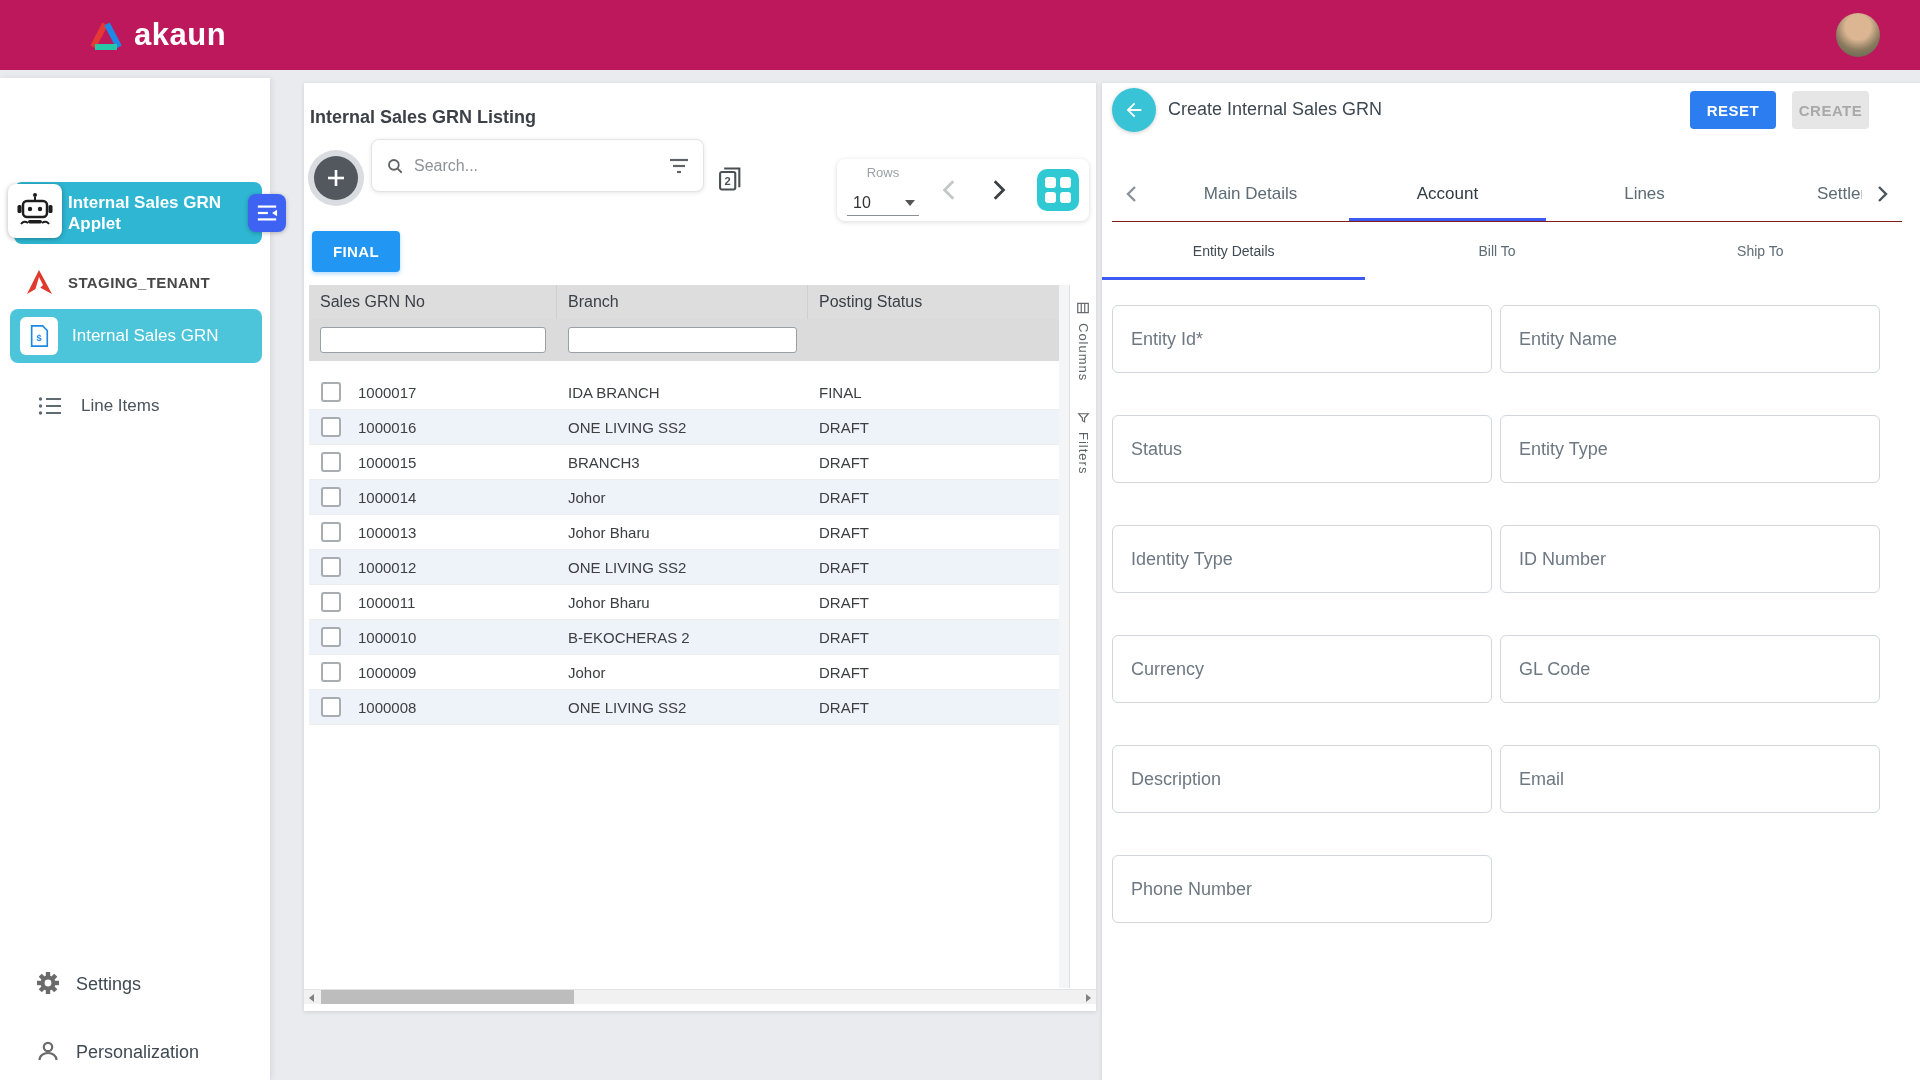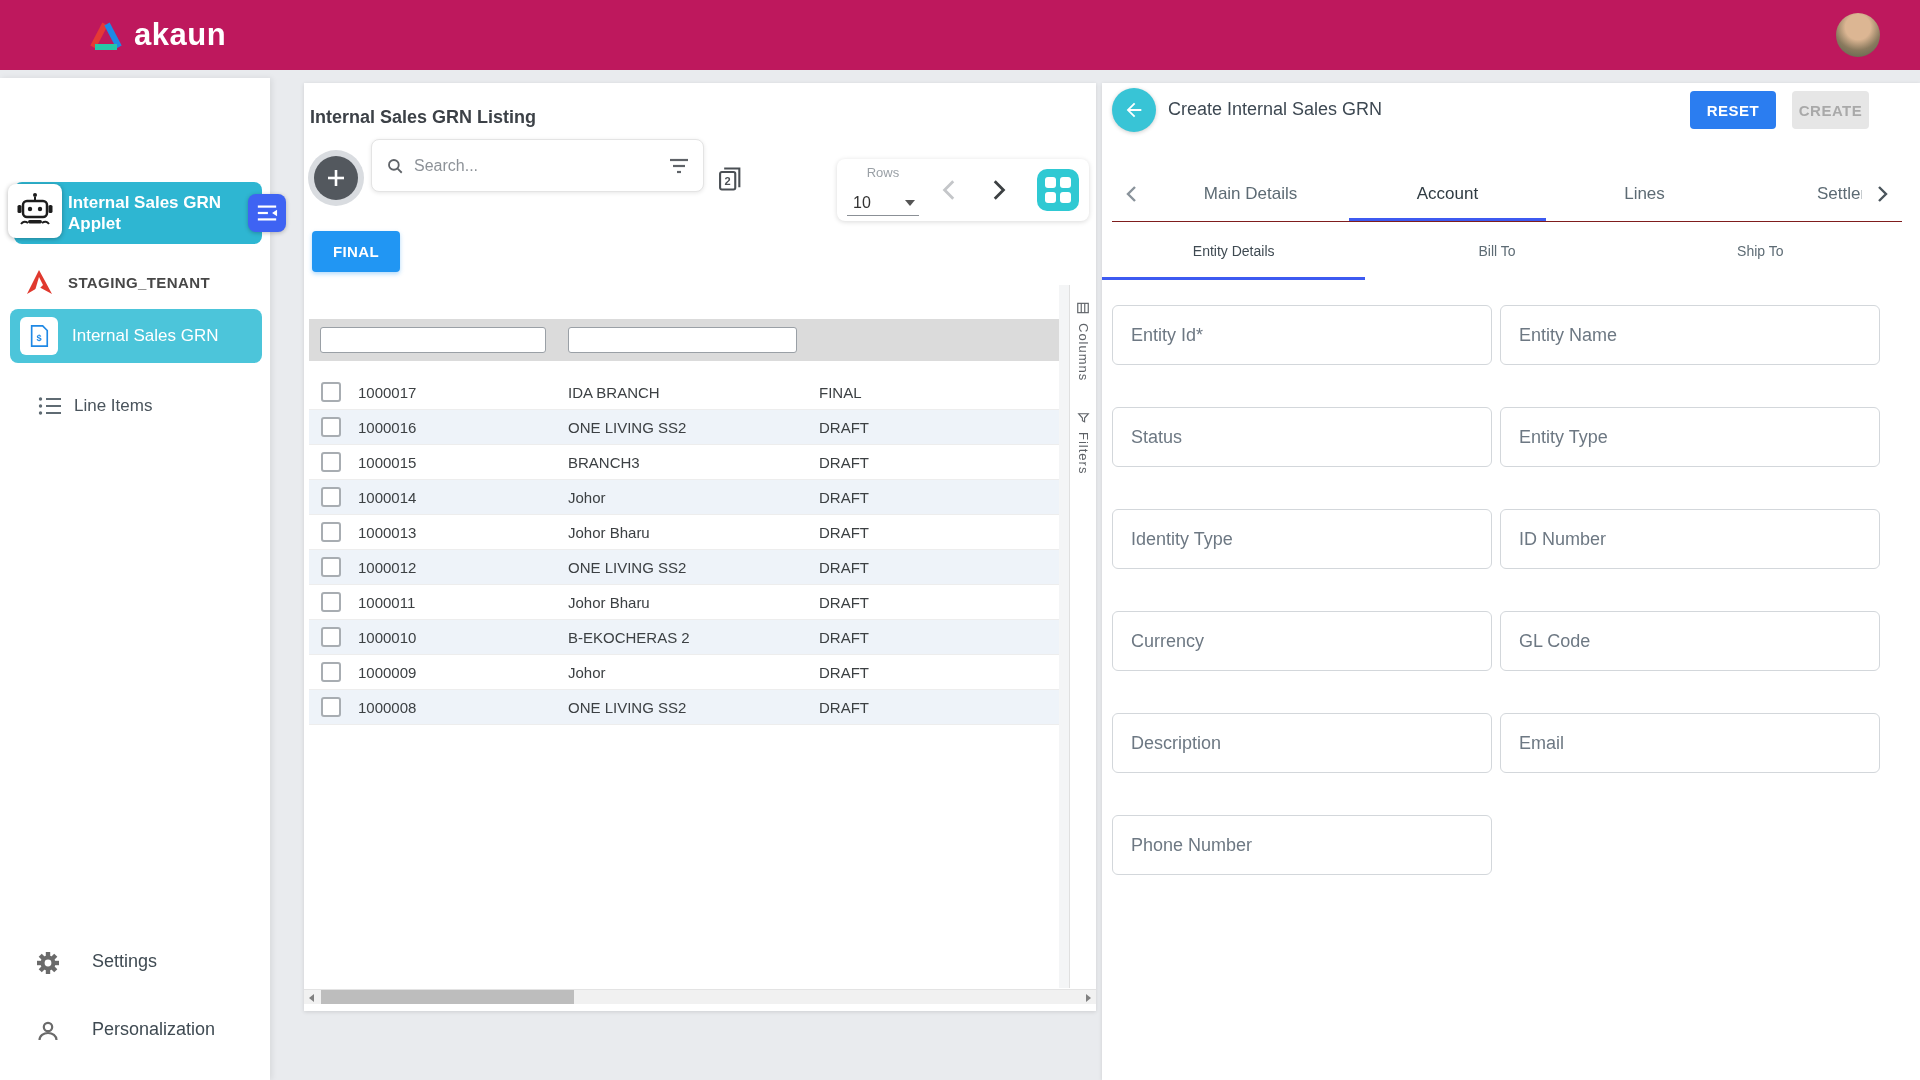--- a/index.html
+++ b/index.html
@@ -16,23 +16,23 @@
 .sidebar{position:absolute;top:78px;left:0;width:270px;bottom:0;background:#fff;box-shadow:2px 0 6px rgba(0,0,0,.08);z-index:10}
 .applet-pill{position:absolute;left:14px;top:104px;width:248px;height:62px;background:#2eb6d2;border-radius:8px;display:flex;align-items:center;padding-left:54px}
 .applet-title{color:#fff;font-size:17px;font-weight:bold;line-height:1.25}
 .robot-tile{position:absolute;left:8px;top:106px;width:54px;height:54px;background:#fff;border-radius:8px;box-shadow:0 1px 5px rgba(0,0,0,.3);display:flex;align-items:center;justify-content:center;z-index:3}
 .collapse-btn{position:absolute;left:248px;top:116px;width:38px;height:38px;background:#3e63f3;border-radius:8px;display:flex;align-items:center;justify-content:center;z-index:4;cursor:pointer;box-shadow:0 1px 4px rgba(0,0,0,.25)}
 .tenant-row{position:absolute;top:184px;left:24px;height:40px;display:flex;align-items:center;gap:14px;cursor:pointer}
 .tenant-label{font-size:15px;font-weight:bold;color:#474747;letter-spacing:.4px}
 .nav-active{position:absolute;top:231px;left:10px;width:252px;height:54px;background:#4cc5da;border-radius:8px;display:flex;align-items:center;gap:14px;padding-left:10px;cursor:pointer}
 .doc-tile{width:38px;height:38px;background:#fff;border-radius:6px;display:flex;align-items:center;justify-content:center}
 .nav-active-label{color:#fff;font-size:17px}
-.nav-plain{position:absolute;top:306px;left:0;width:268px;height:44px;display:flex;align-items:center;gap:12px;padding-left:38px;cursor:pointer}
+.nav-plain{position:absolute;top:306px;left:0;width:268px;height:44px;display:flex;align-items:center;gap:19px;padding-left:38px;cursor:pointer}
 .nav-plain-label{font-size:17px;color:#4a545c}
-.side-footer-item{position:absolute;left:0;width:270px;height:44px;display:flex;align-items:flex-start;gap:32px;padding-left:36px;cursor:pointer}
+.side-footer-item{position:absolute;left:0;width:270px;height:44px;display:flex;align-items:flex-end;gap:16px;padding-left:36px;cursor:pointer}
 .side-footer-item .lbl{font-size:18px;color:#3f4a52}
 .sf-settings{top:873px}
 .sf-personalization{top:941px}
 
 
 .listing{position:absolute;left:304px;top:83px;width:792px;height:928px;background:#fff;box-shadow:0 1px 4px rgba(0,0,0,.12)}
 .listing-title{position:absolute;left:6px;top:24px;font-size:18px;color:#3c4147;font-weight:bold}
 .add-btn{position:absolute;left:10px;top:73px;width:44px;height:44px;border-radius:50%;background:#53585e;box-shadow:0 0 0 6px #d9dce0;display:flex;align-items:center;justify-content:center;cursor:pointer}
 .searchbox{position:absolute;left:67px;top:56px;width:333px;height:53px;background:#fff;border:1px solid #e4e4e4;border-radius:8px;box-shadow:0 1px 4px rgba(0,0,0,.1);display:flex;align-items:center;padding:0 14px;gap:10px}
 .searchbox input{flex:1;border:none;outline:none;font-size:16px;color:#333;font-family:"Liberation Sans",sans-serif}
@@ -88,21 +88,21 @@
 .tabs-track{position:absolute;left:40px;top:0;width:710px;height:100%;display:flex;overflow:hidden}
 .tab{width:197px;flex:none;display:flex;align-items:center;justify-content:center;font-size:17px;color:#5d6b74;cursor:pointer}
 .tab.active{color:#2f3b42;box-shadow:inset 0 -3px 0 #3d5af1}
 .tabs-chev{position:absolute;top:0;width:40px;height:54px;background:#fff;display:flex;align-items:center;justify-content:center;cursor:pointer}
 .tabs-chev.left{left:0;color:#8a939b}
 .tabs-chev.right{right:0;color:#4a545c}
 .subtabs{position:absolute;left:0;top:139px;width:790px;height:58px;display:flex}
 .subtab{flex:1;display:flex;align-items:center;justify-content:center;font-size:14px;color:#5d6b74;cursor:pointer}
 .subtab.active{color:#3f4a52;box-shadow:inset 0 -3px 0 #3d5af1}
 .fgrid{position:absolute;left:10px;top:222px;width:768px;display:grid;grid-template-columns:1fr 1fr;column-gap:8px;row-gap:42px}
-.field{height:60px;border:1px solid #d3d7db;border-radius:6px;padding:16px 18px;font-size:18px;color:#333;background:#fff;outline:none;font-family:"Liberation Sans",sans-serif}
+.field{height:68px;border:1px solid #d3d7db;border-radius:6px;padding:16px 18px;font-size:18px;color:#333;background:#fff;outline:none;font-family:"Liberation Sans",sans-serif}
 .field::placeholder{color:#6d7883;opacity:1}
 </style>
 </head>
 <body>
 
 <div class="app">
 
   <header class="topbar">
     <div class="brand">
       <svg width="36" height="32" viewBox="0 0 36 32">
@@ -249,20 +249,25 @@
             <span></span>
             <span></span>
             <span></span>
             <span></span>
           </div>
       </div>
     </div>
 
     <button class="final-btn">FINAL</button>
 
+    <div class="thead">
+      <div class="hcell w1">Sales GRN No</div>
+      <div class="hcell w2">Branch</div>
+      <div class="hcell w3">Posting Status</div>
+    </div>
 
     <div class="tfilter">
       <div class="fcell w1"><input type="text" style=""></div>
       <div class="fcell w2"><input type="text" style=""></div>
       <div class="fcell w3"></div>
     </div>
 
     <div class="tbody">
       <div class="trow">
         <div class="cell1">

